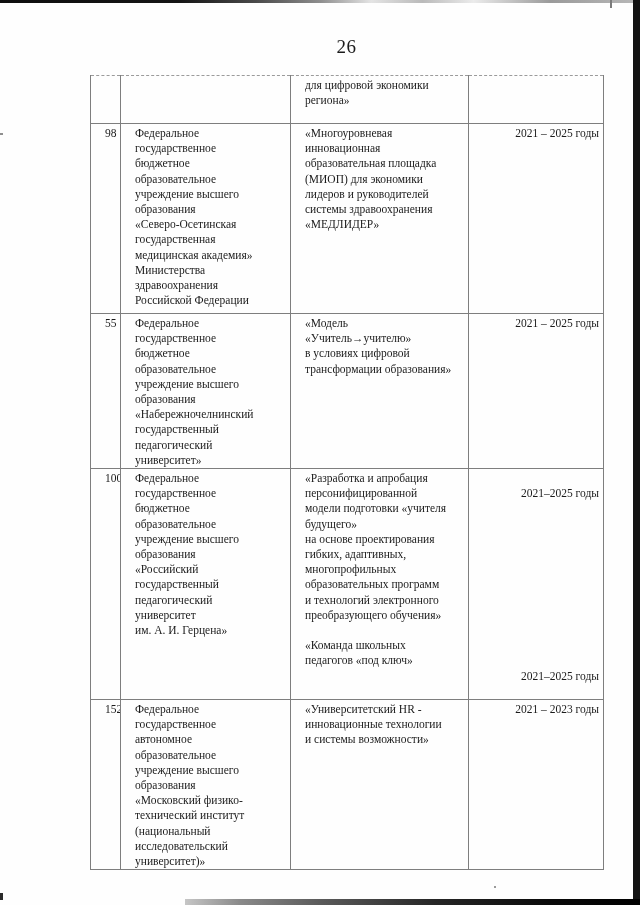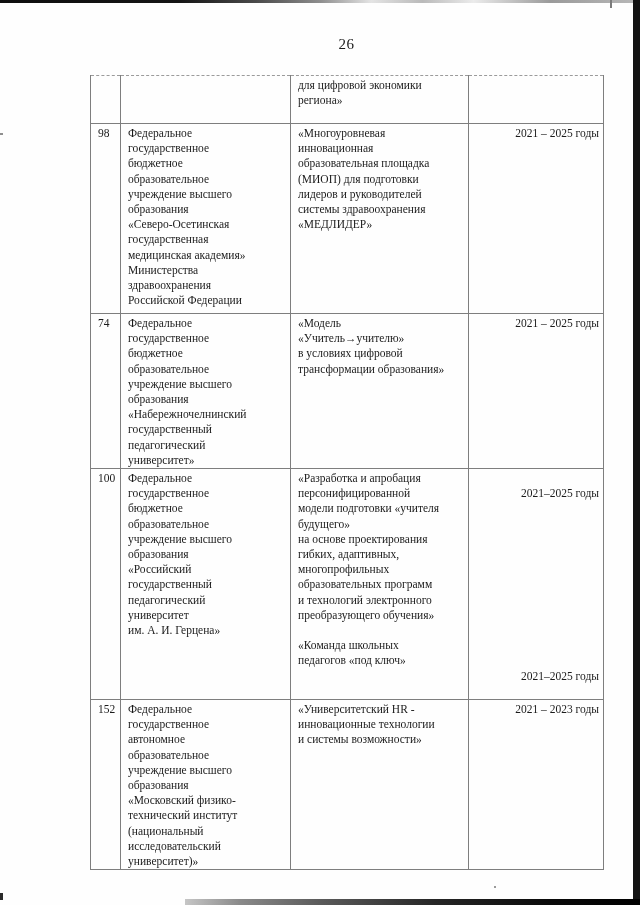--- a/index.html
+++ b/index.html
@@ -14,37 +14,37 @@
     font-family: "Liberation Serif", serif;
     color: #1b1b1b;
     overflow: hidden;
   }
   .page-number {
     position: absolute;
     top: 36px;
     left: 90px;
     width: 513px;
     text-align: center;
-    font-size: 15px;
+    font-size: 19px;
     letter-spacing: 0.5px;
   }
   table.doc-table {
     position: absolute;
     left: 90px;
     top: 75px;
     width: 513px;
     border-collapse: collapse;
     table-layout: fixed;
   }
   table.doc-table td {
     border: 1px solid #7e7e7e;
     vertical-align: top;
     font-size: 11.5px;
     line-height: 15.2px;
-    padding: 2px 4px 0 7px;
+    padding: 2px 4px 0 14px;
     white-space: pre-line;
     overflow: hidden;
   }
   tr.r0 td { border-top: 1px dashed #9b9b9b; }
   tr.r0 { height: 48px; }
   tr.r1 { height: 190px; }
   tr.r2 { height: 151px; }
   tr.r3 { height: 197px; }
   tr.r4 { height: 170px; }
   td.c-num { text-align: left; padding-left: 1px; padding-right: 1px; }
@@ -123,28 +123,28 @@
 образования
 «Северо-Осетинская
 государственная
 медицинская академия»
 Министерства
 здравоохранения
 Российской Федерации</td>
       <td class="c-prog">«Многоуровневая
 инновационная
 образовательная площадка
-(МИОП) для подготовки
+(МИОП) для экономики
 лидеров и руководителей
 системы здравоохранения
 «МЕДЛИДЕР»</td>
       <td class="c-years">2021 – 2025 годы</td>
     </tr>
     <tr class="r2">
-      <td class="c-num">74</td>
+      <td class="c-num">55</td>
       <td class="c-inst">Федеральное
 государственное
 бюджетное
 образовательное
 учреждение высшего
 образования
 «Набережночелнинский
 государственный
 педагогический
 университет»</td>

